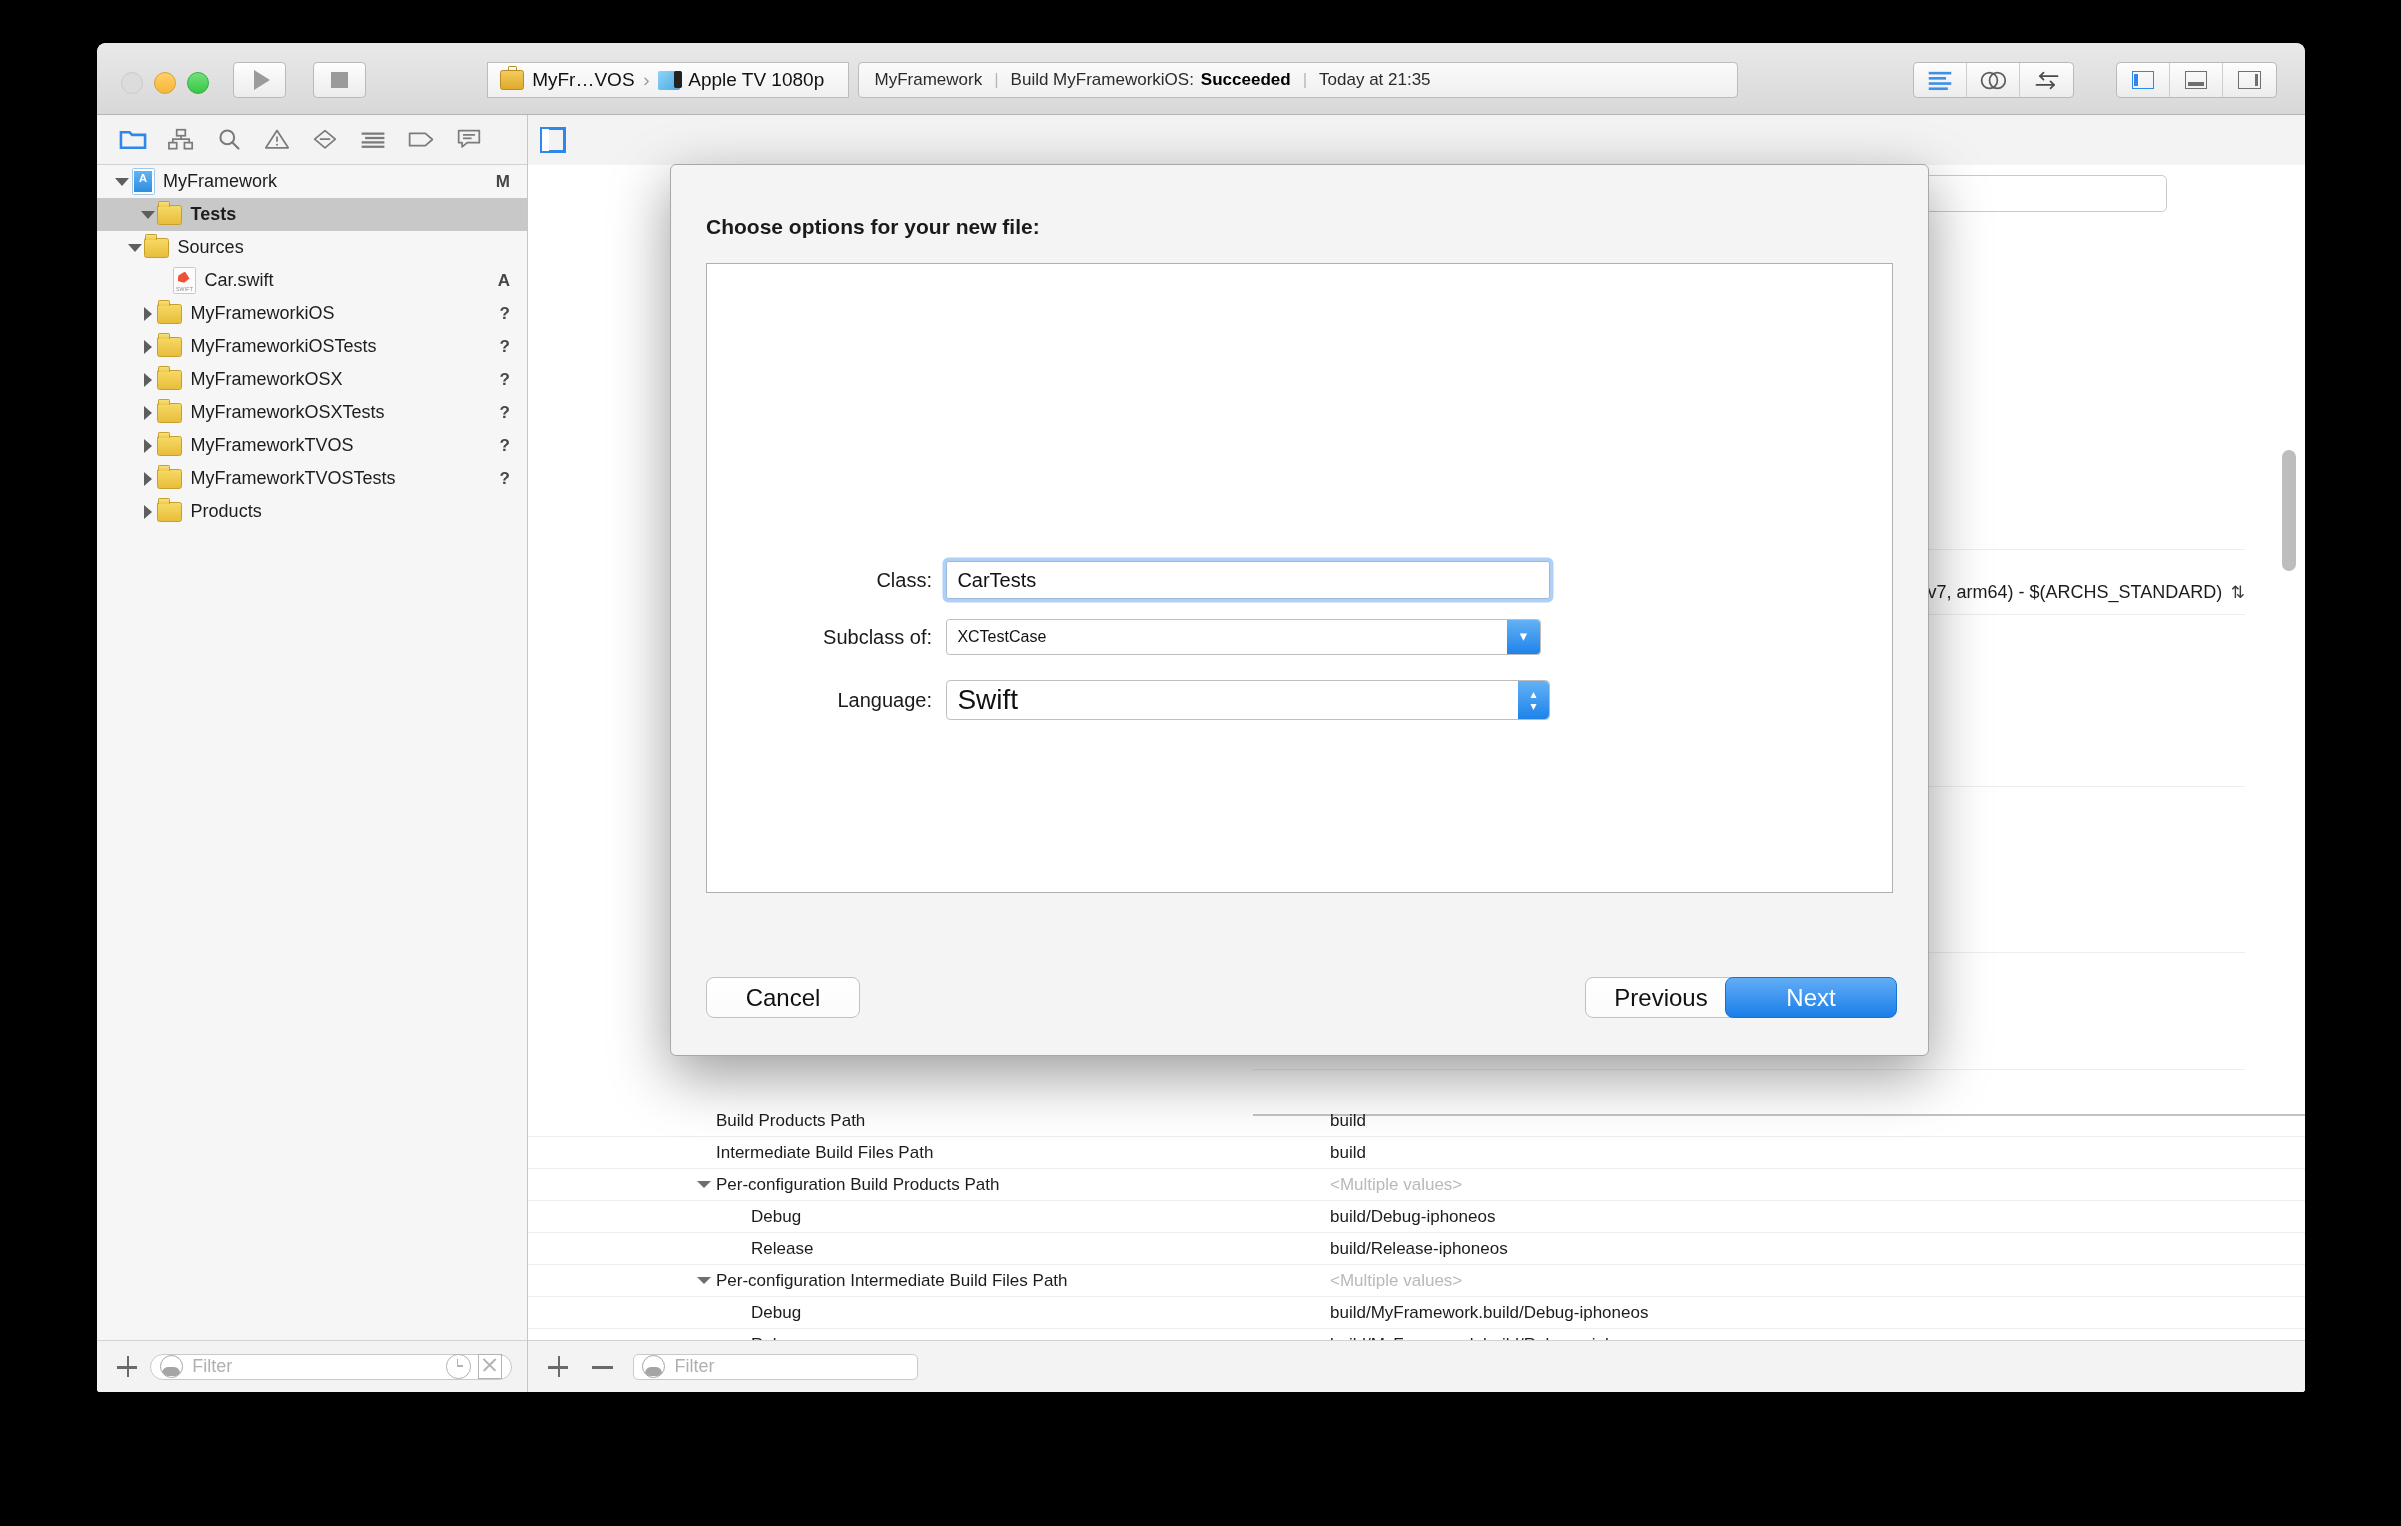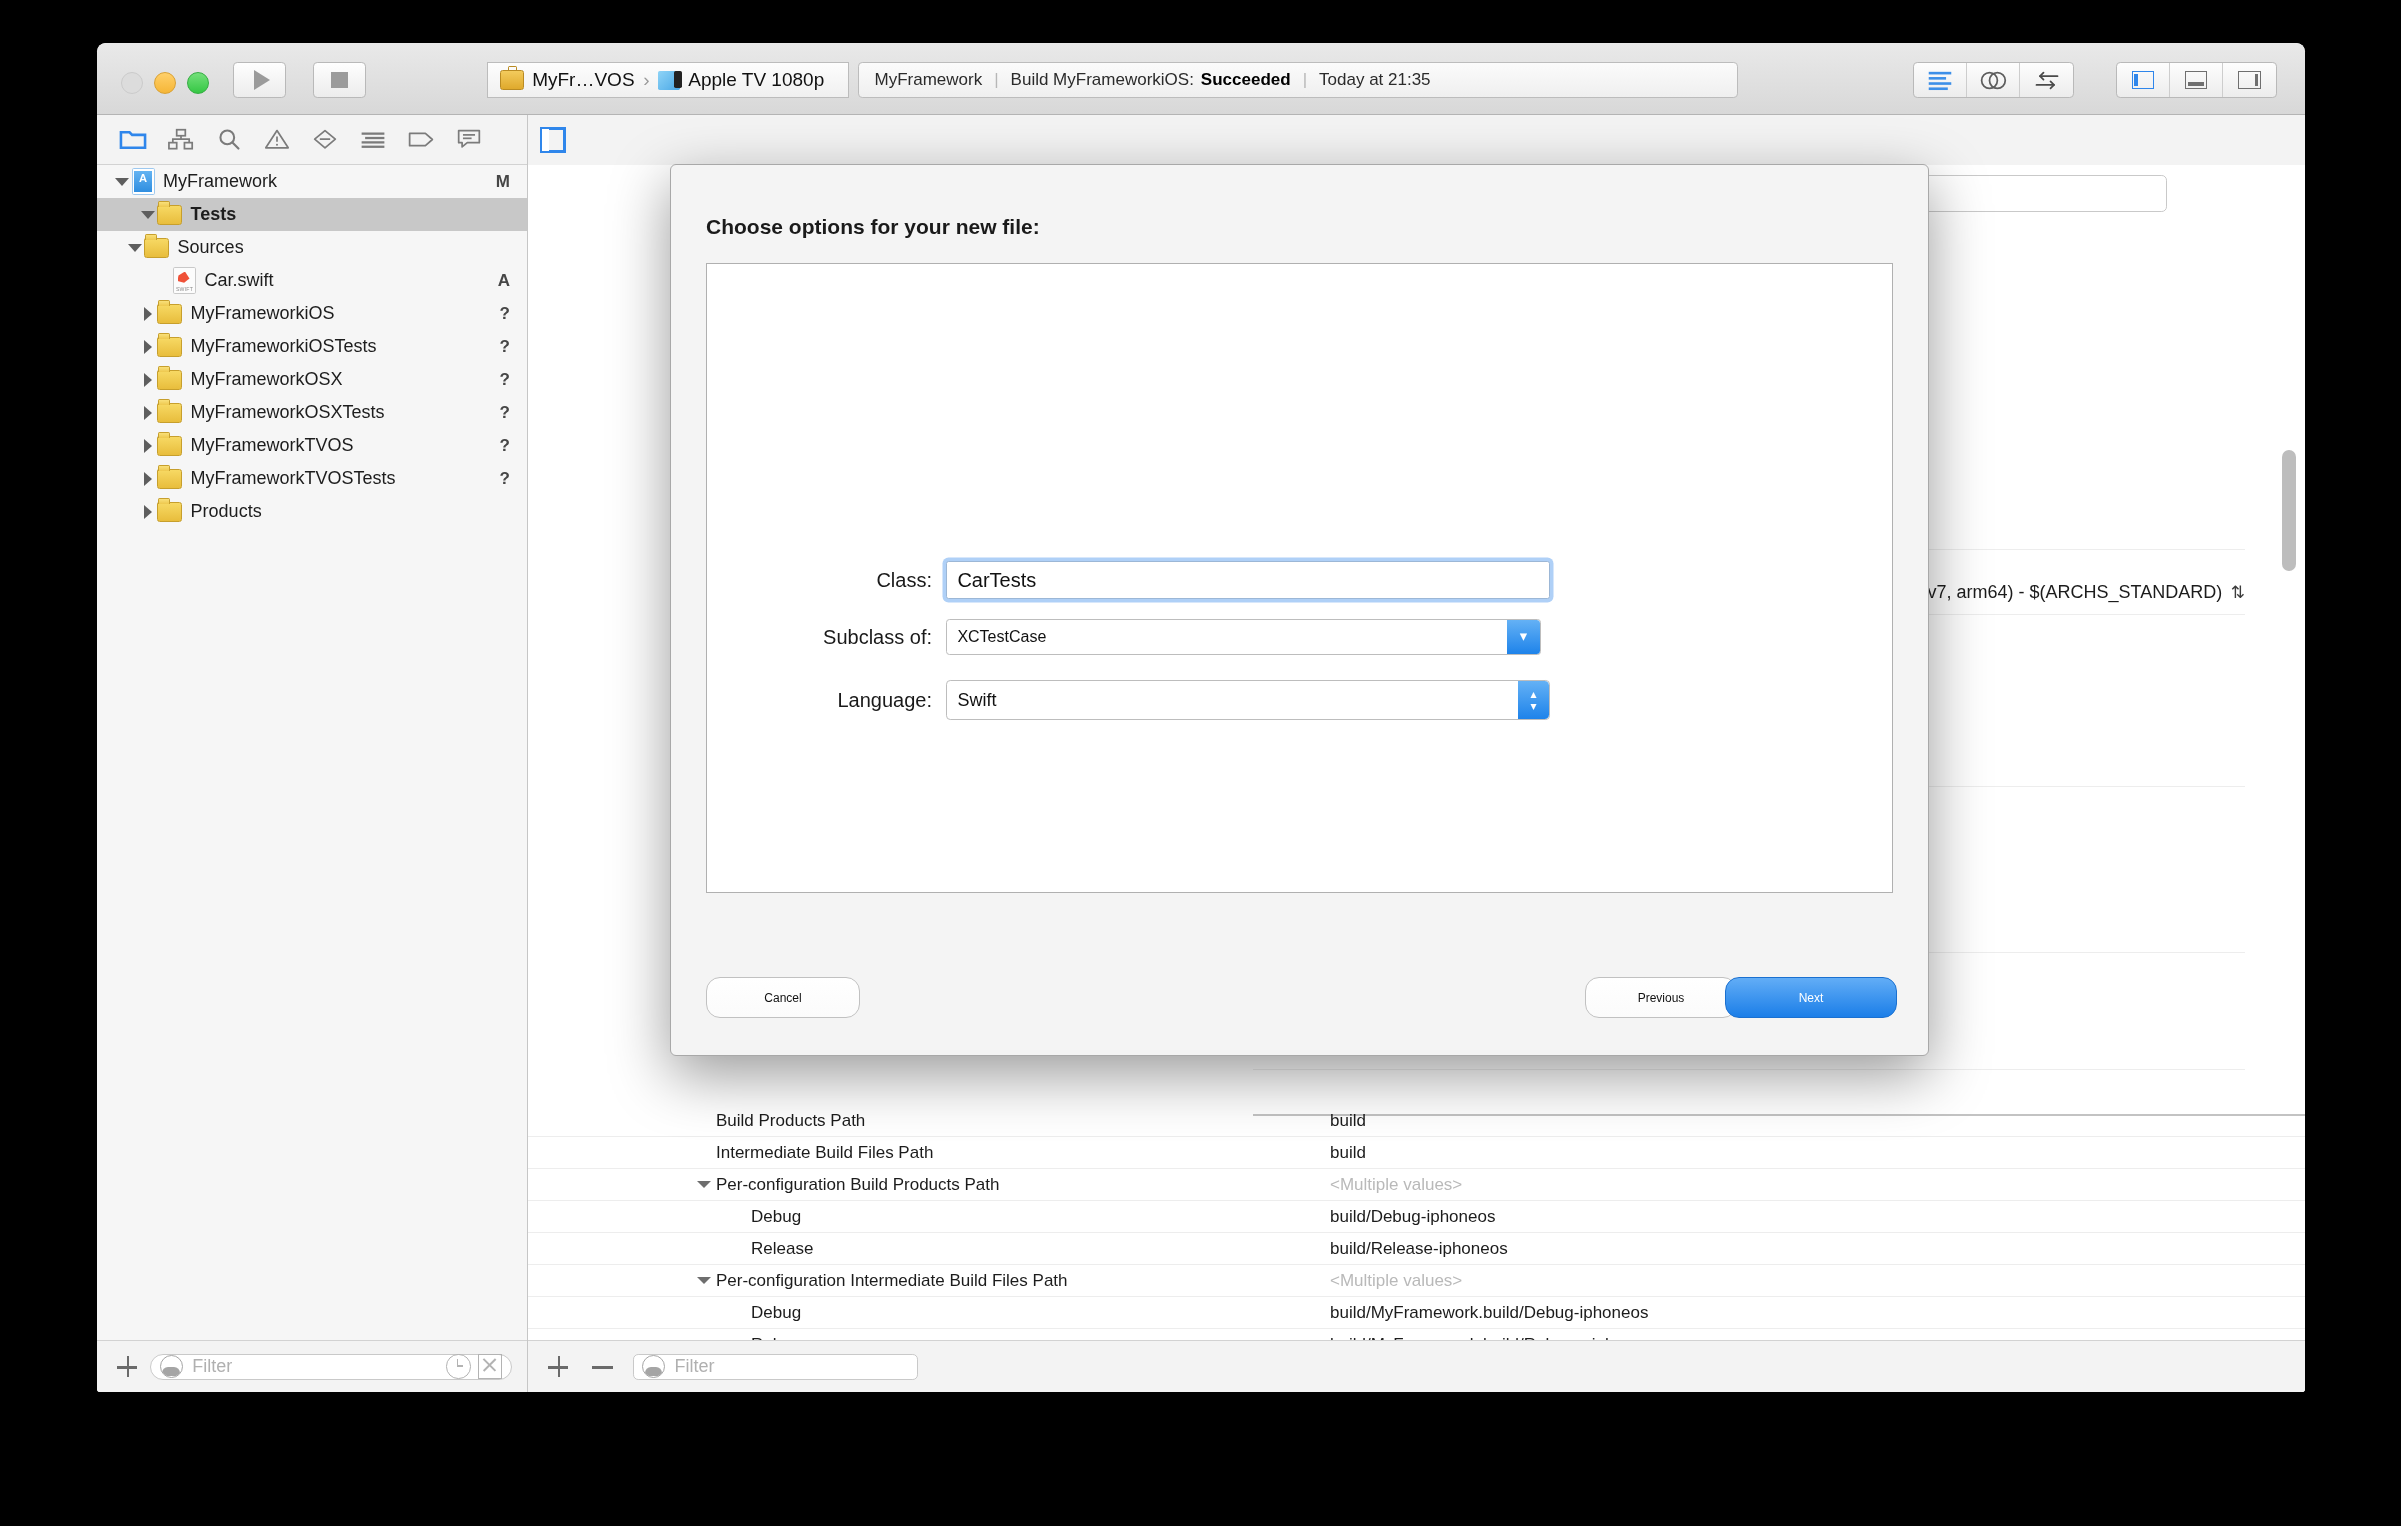--- a/index.html
+++ b/index.html
@@ -364,32 +364,32 @@
     background: linear-gradient(to bottom,#64b1f5,#1e83ea);
     border-radius: 0 3.5px 3.5px 0;
     display: flex; align-items: center; justify-content: center;
     flex-direction: column; color: #fff; font-size: 14.7px; line-height: 0.9;
   }
   .fpopup {
     width: 604px; height: 40px;
     border: 0.9px solid #bdbdbd; background: #fff; border-radius: 4.3px;
     display: flex; align-items: center; box-sizing: border-box; position: relative;
   }
-  .fpopup .cval { padding-left: 10.4px; font-size: 18px; color: #111; }
+  .fpopup .cval { padding-left: 10.4px; font-size: 28px; color: #111; }
   .fpopup .arrowbox {
     position: absolute; right: 0; top: 0; bottom: 0; width: 31px;
     background: linear-gradient(to bottom,#64b1f5,#1e83ea);
     border-radius: 0 4.3px 4.3px 0;
     display: flex; align-items: center; justify-content: center;
     flex-direction: column; color: #fff; font-size: 13px; line-height: 1.0;
   }
   #modal-buttons { position: absolute; left: 0; right: 0; bottom: 0; height: 104px; }
   .mbtn {
     position: absolute; top: 26px; height: 41px;
-    border-radius: 14px; font-size: 12px;
+    border-radius: 8px; font-size: 24px;
     display: flex; align-items: center; justify-content: center;
     box-sizing: border-box;
   }
   #cancel-button {
     left: 35px; width: 154px;
     background: linear-gradient(to bottom,#ffffff,#fbfbfb);
     border: 0.9px solid #c1c1c1; color: #111;
   }
   #previous-button {
     right: 191px; width: 152px;

